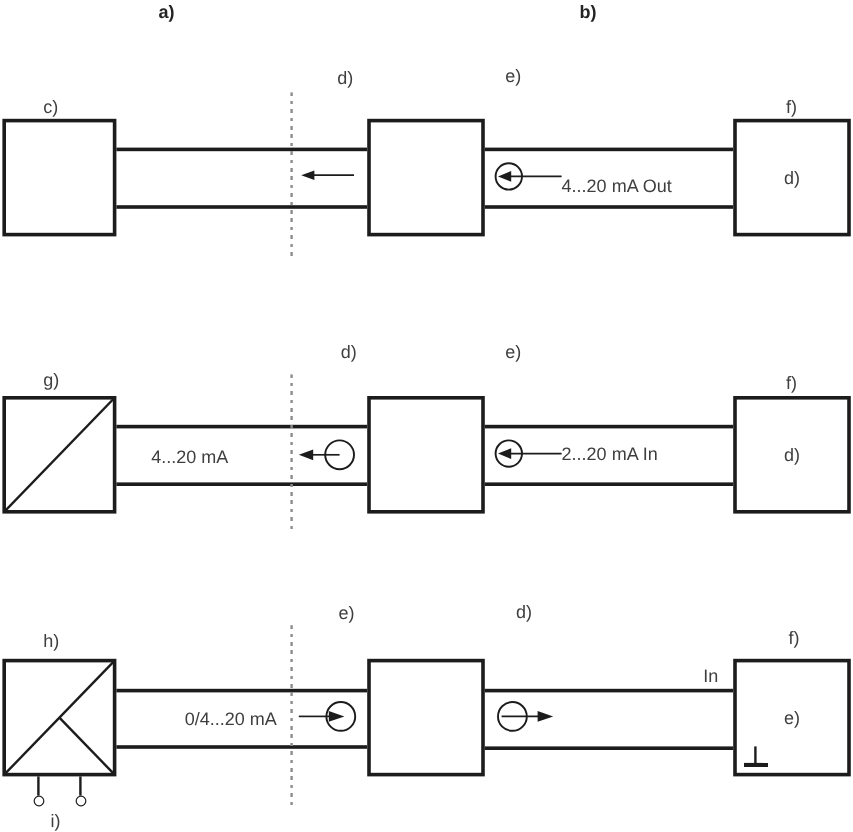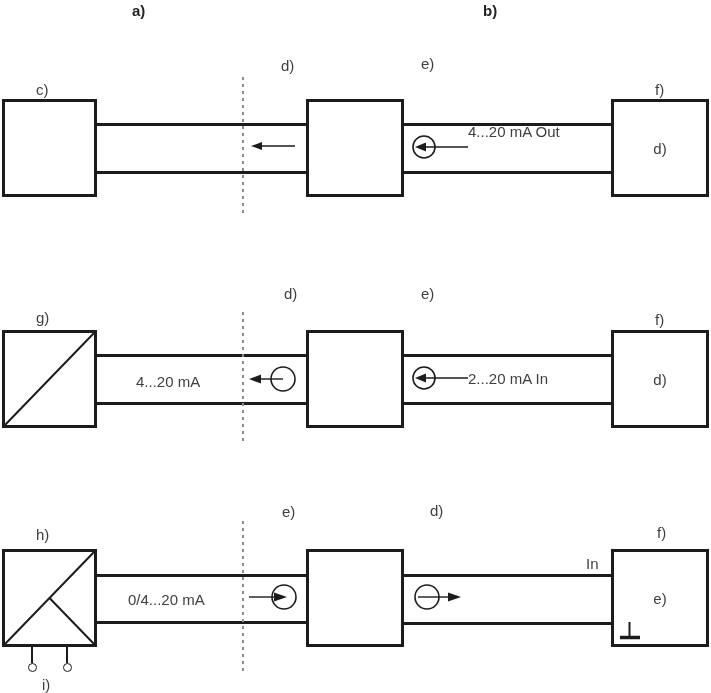--- a/index.html
+++ b/index.html
@@ -44,39 +44,39 @@
 
   <div class="box" style="left:306px;top:99px;width:98px;height:98px;"></div>
 
   <div class="lbl" style="left:421px;top:56px;">e)</div>
 
   <svg style="left:410px;top:133px;" width="60" height="28" viewBox="0 0 60 28">
     <circle cx="14" cy="14" r="11" fill="none" stroke="#1c1c1c" stroke-width="1.6"></circle>
     <line x1="15" y1="14" x2="58" y2="14" stroke="#1c1c1c" stroke-width="1.4"></line>
     <polygon points="5,14 16,9.5 16,18.5" fill="#1c1c1c"></polygon>
   </svg>
-  <div class="lbl" style="left:468px;top:124px;">4...20 mA Out</div>
+  <div class="lbl" style="left:468px;top:148px;">4...20 mA Out</div>
 
   <div class="wire" style="left:404px;top:123px;width:207px;"></div>
   <div class="wire" style="left:404px;top:171px;width:207px;"></div>
 
   <div class="lbl" style="left:655px;top:82px;">f)</div>
   <div class="box" style="left:611px;top:99px;width:98px;height:98px;">
     <span class="inner-lbl">d)</span>
   </div>
 
   <div class="lbl" style="left:36px;top:310px;">g)</div>
   <div class="box" style="left:2px;top:330px;width:95px;height:98px;"></div>
   <svg style="left:2px;top:330px;" width="95" height="98" viewBox="0 0 95 98">
     <line x1="2.5" y1="95.5" x2="92.5" y2="2.5" stroke="#1c1c1c" stroke-width="2"></line>
   </svg>
 
   <div class="wire" style="left:97px;top:354px;width:209px;"></div>
   <div class="wire" style="left:97px;top:402px;width:209px;"></div>
-  <div class="lbl" style="left:136px;top:374px;">4...20 mA</div>
+  <div class="lbl" style="left:126px;top:374px;">4...20 mA</div>
 
   <div class="dash" style="left:242px;top:312px;height:132px;"></div>
   <div class="lbl" style="left:284px;top:286px;">d)</div>
 
   <svg style="left:245px;top:364px;" width="56" height="30" viewBox="0 0 56 30">
     <circle cx="38" cy="15" r="12" fill="none" stroke="#1c1c1c" stroke-width="1.6"></circle>
     <line x1="38" y1="15" x2="14" y2="15" stroke="#1c1c1c" stroke-width="1.4"></line>
     <polygon points="4,15 16,10.5 16,19.5" fill="#1c1c1c"></polygon>
   </svg>
 
@@ -100,21 +100,21 @@
 
   <div class="lbl" style="left:36px;top:527px;">h)</div>
   <div class="box" style="left:2px;top:549px;width:95px;height:98px;"></div>
   <svg style="left:2px;top:549px;" width="95" height="98" viewBox="0 0 95 98">
     <line x1="2.5" y1="95.5" x2="92.5" y2="2.5" stroke="#1c1c1c" stroke-width="2"></line>
     <line x1="47.5" y1="49" x2="92.5" y2="95.5" stroke="#1c1c1c" stroke-width="2"></line>
   </svg>
 
   <div class="wire" style="left:97px;top:574px;width:209px;"></div>
   <div class="wire" style="left:97px;top:621px;width:209px;"></div>
-  <div class="lbl" style="left:128px;top:592px;">0/4...20 mA</div>
+  <div class="lbl" style="left:154px;top:592px;">0/4...20 mA</div>
 
   <div class="dash" style="left:242px;top:521px;height:152px;"></div>
   <div class="lbl" style="left:282px;top:504px;">e)</div>
 
   <svg style="left:245px;top:582px;" width="56" height="30" viewBox="0 0 56 30">
     <circle cx="39" cy="15" r="12" fill="none" stroke="#1c1c1c" stroke-width="1.6"></circle>
     <line x1="4" y1="15" x2="30" y2="15" stroke="#1c1c1c" stroke-width="1.4"></line>
     <polygon points="29,10.5 29,19.5 42,15" fill="#1c1c1c"></polygon>
   </svg>
 

